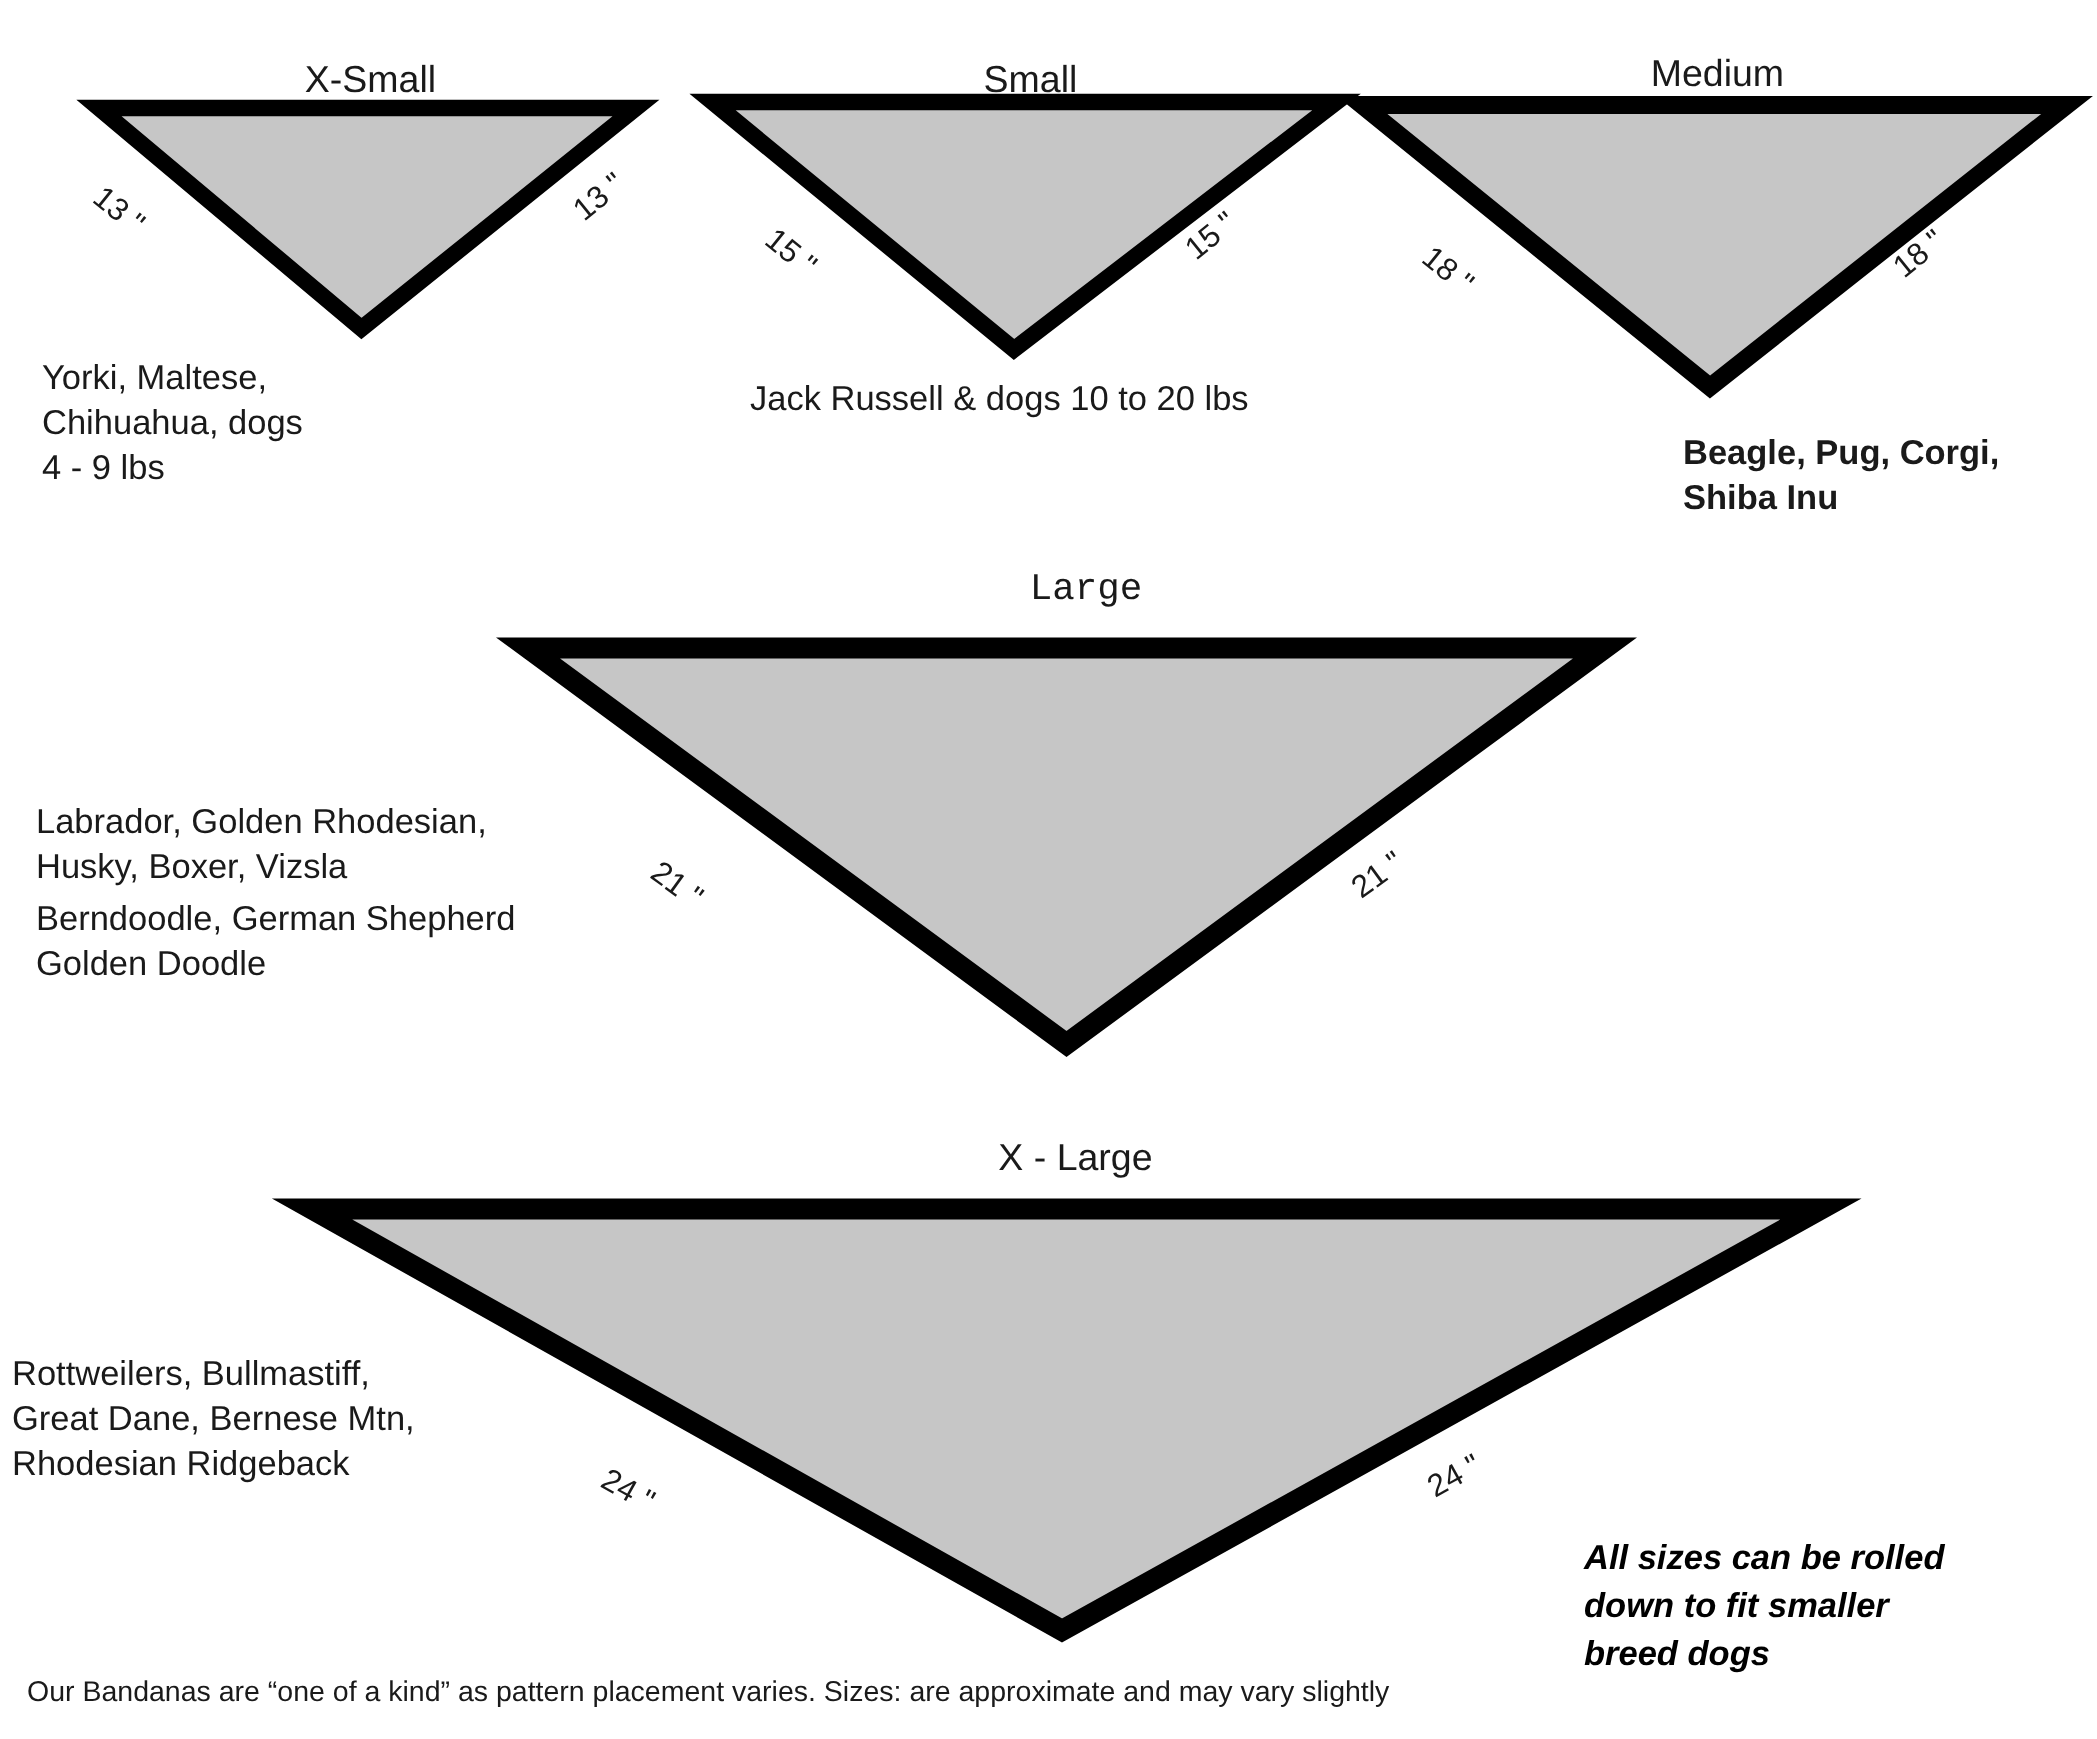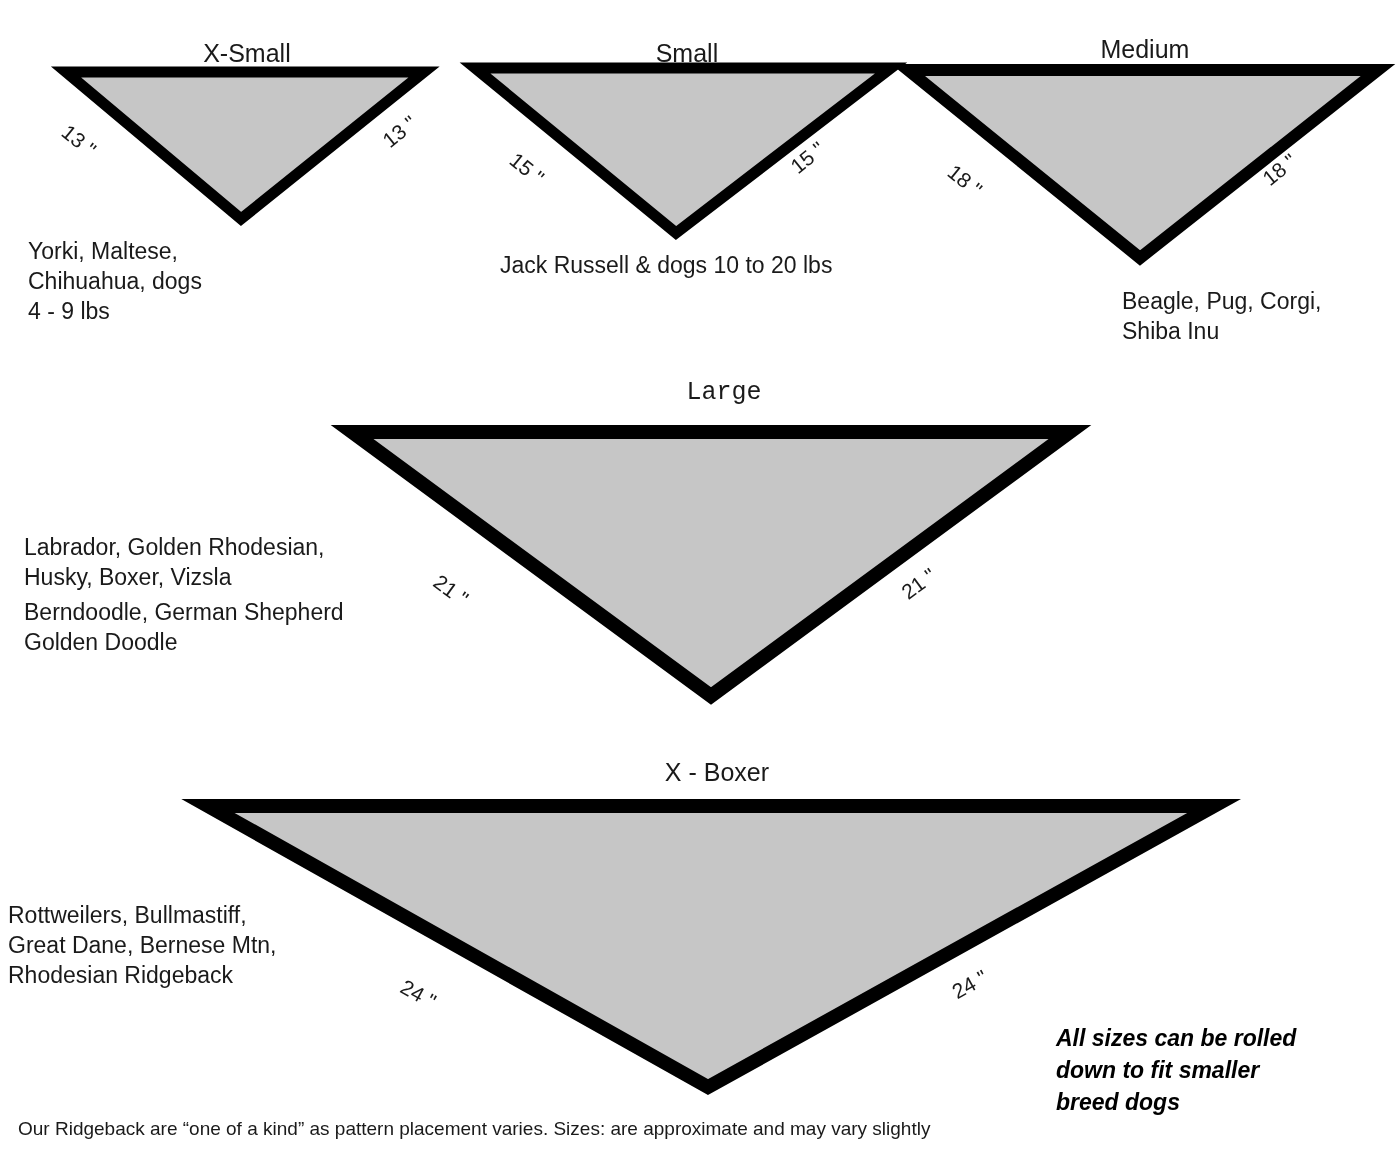--- a/index.html
+++ b/index.html
@@ -99,21 +99,21 @@
 <div class="abs" style="left:900px; top:58px;">
   <svg width="490" height="210" viewBox="0 0 490 210">
     <polygon class="tri-fill" points="8,12 478,12 240,200"></polygon>
     <polygon class="tri-stroke" points="8,12 478,12 240,200" stroke-width="12"></polygon>
   </svg>
 </div>
 
 <div class="abs side-label" style="left:958px; top:160px; transform:rotate(39deg); transform-origin:left top;">18 "</div>
 <div class="abs side-label" style="left:1258px; top:172px; transform:rotate(-39deg); transform-origin:left top;">18 "</div>
 
-<div class="abs breed-text" style="left:1122px; top:286px;">Beagle, Pug, Corgi,
+<div class="abs breed-text" style="left:1122px; top:286px;font-weight:bold;">Beagle, Pug, Corgi,
 Shiba Inu</div>
 
 <div class="abs size-title" style="left:589px; top:348px; width:240px;font-family:Liberation Mono, monospace;">
   <span>Large</span><br>
   <span>29"</span>
 </div>
 
 <div class="abs" style="left:342px; top:418px;">
   <svg width="740" height="290" viewBox="0 0 740 290">
     <polygon class="tri-fill" points="10,14 728,14 369,278"></polygon>
@@ -123,21 +123,21 @@
 
 <div class="abs side-label" style="left:443px; top:570px; transform:rotate(36deg); transform-origin:left top;">21 "</div>
 <div class="abs side-label" style="left:897px; top:585px; transform:rotate(-36deg); transform-origin:left top;">21 "</div>
 
 <div class="abs breed-text" style="left:24px; top:532px;">Labrador, Golden Rhodesian,
 Husky, Boxer, Vizsla</div>
 <div class="abs breed-text" style="left:24px; top:597px;">Berndoodle, German Shepherd
 Golden Doodle</div>
 
 <div class="abs size-title" style="left:590px; top:727px; width:240px;">
-  <span>X - Boxer</span><br>
+  <span>X - Large</span><br>
   <span>33"</span>
 </div>
 
 <div class="abs" style="left:198px; top:792px;">
   <svg width="1028" height="310" viewBox="0 0 1028 310">
     <polygon class="tri-fill" points="10,14 1016,14 510,295"></polygon>
     <polygon class="tri-stroke" points="10,14 1016,14 510,295" stroke-width="14"></polygon>
   </svg>
 </div>
 
@@ -145,13 +145,13 @@
 <div class="abs side-label" style="left:948px; top:983px; transform:rotate(-29deg); transform-origin:left top;">24 "</div>
 
 <div class="abs breed-text" style="left:8px; top:900px;">Rottweilers, Bullmastiff,
 Great Dane, Bernese Mtn,
 Rhodesian Ridgeback</div>
 
 <div class="abs rolled-note" style="left:1056px; top:1022px;">All sizes can be rolled
 down to fit smaller
 breed dogs</div>
 
-<div class="abs footnote" style="left:18px; top:1118px;">Our Ridgeback are “one of a kind” as pattern placement varies. Sizes: are approximate and may vary slightly</div>
+<div class="abs footnote" style="left:18px; top:1118px;">Our Bandanas are “one of a kind” as pattern placement varies. Sizes: are approximate and may vary slightly</div>
 
 </body></html>

